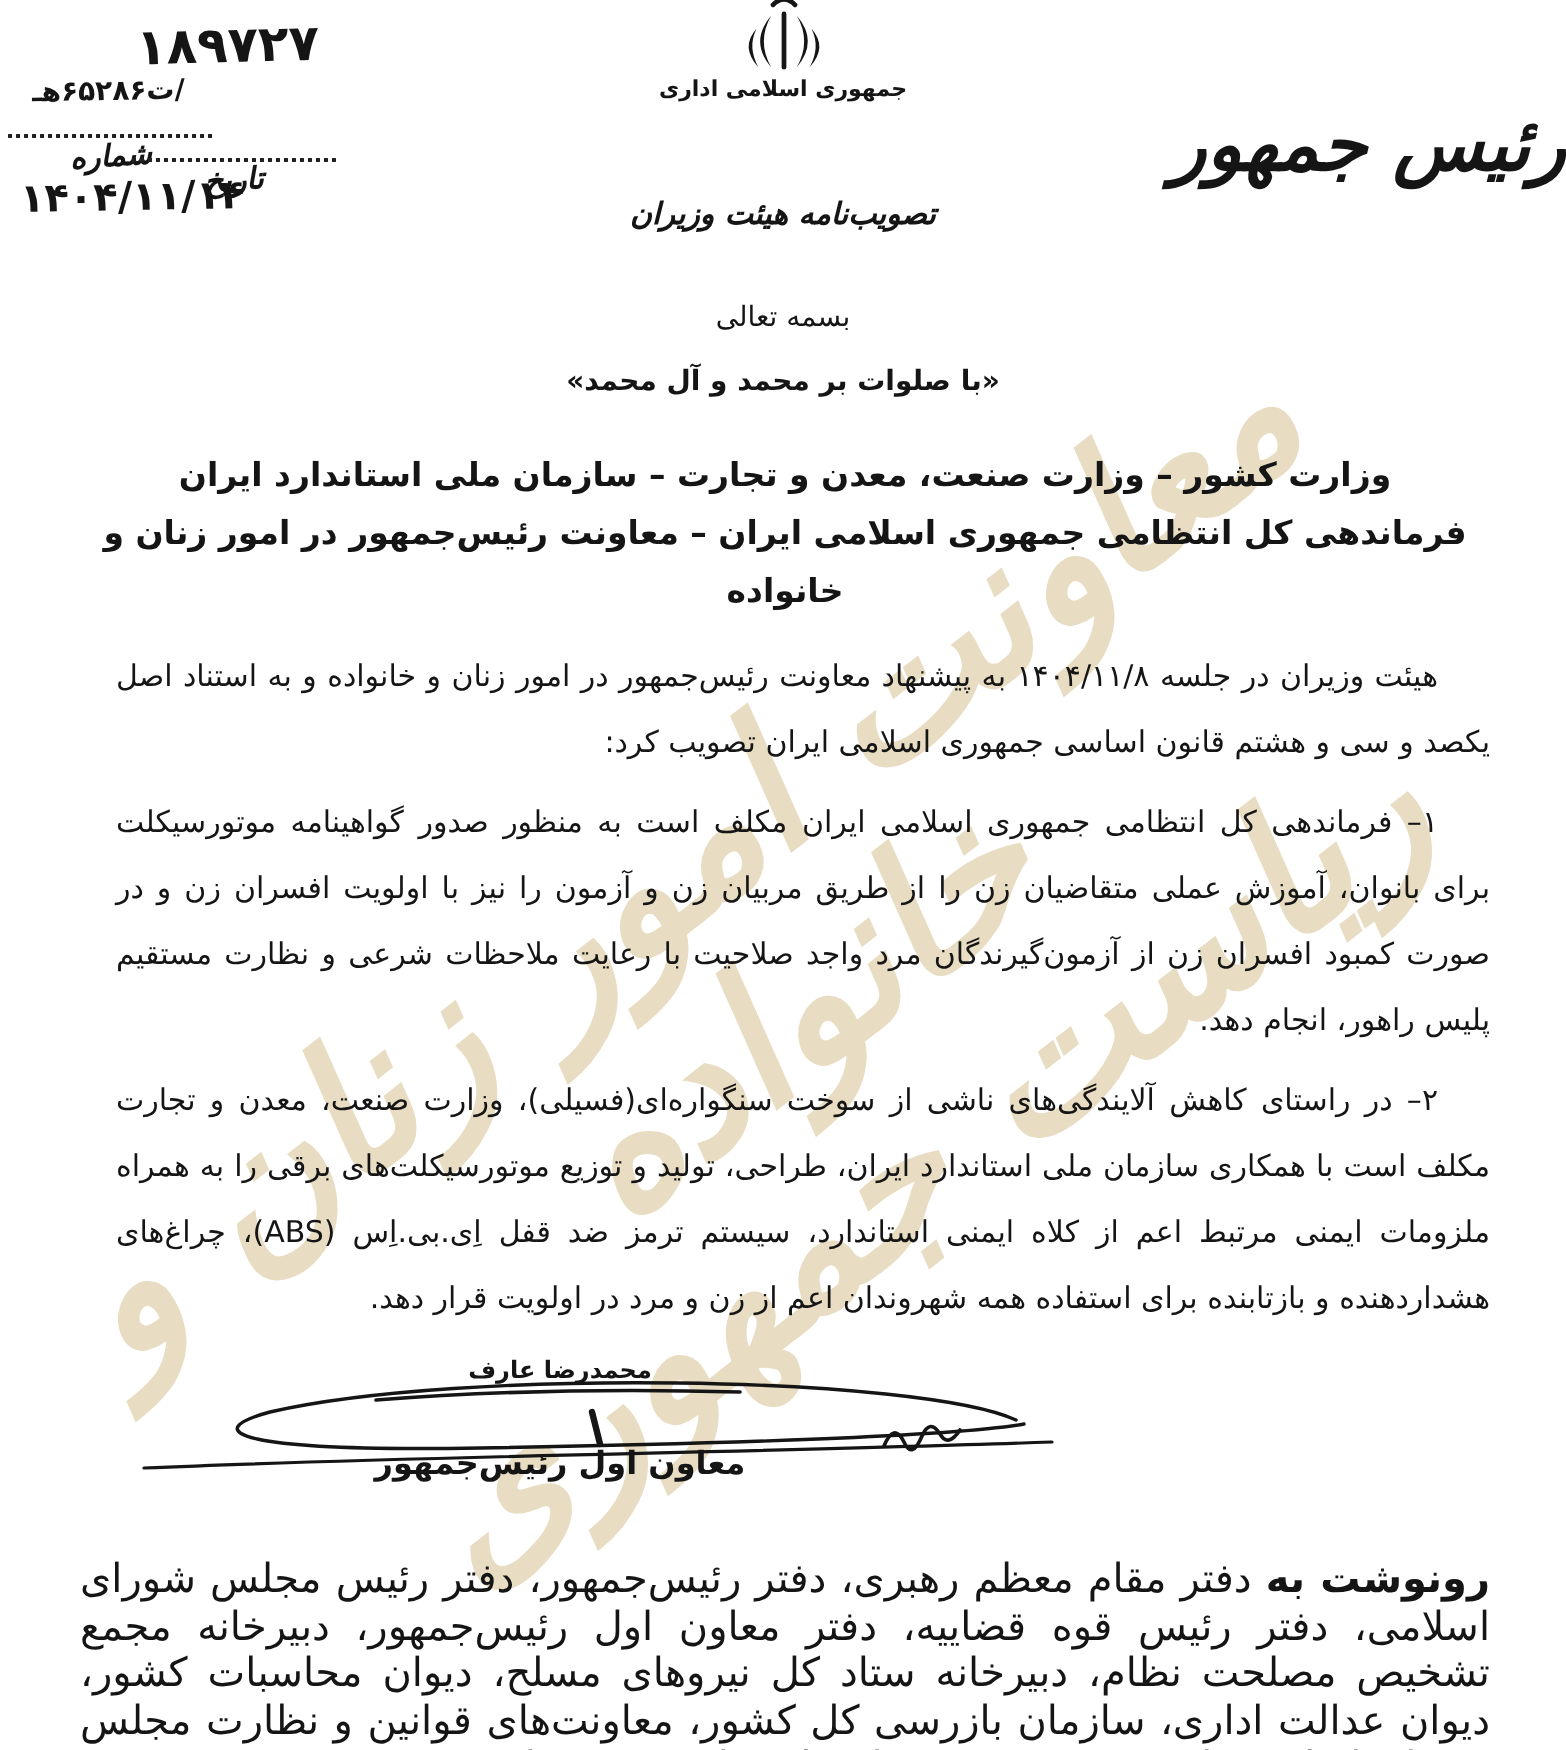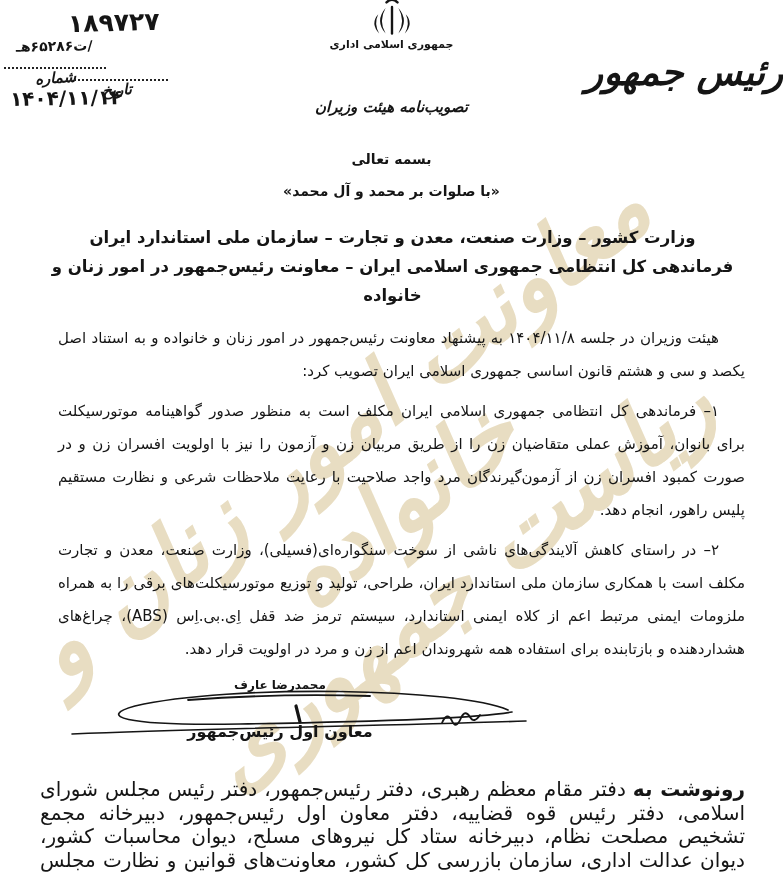--- a/index.html
+++ b/index.html
@@ -57,21 +57,21 @@
   .country{font-size:11px;font-weight:bold;margin-top:-2px;}
   .office{
     font-size:37px;font-weight:bold;font-style:italic;
     margin-top:2px;line-height:1.1;text-align:right;
   }
   .doctype{
     font-size:15px;font-weight:bold;font-style:italic;
     margin-top:4px;
   }
   .besmeleh-block{position:absolute;left:0;right:0;top:151px;text-align:center;}
-  .besmeleh{font-size:14px;font-weight:bold;}
+  .besmeleh{font-size:14px;font-weight:normal;}
   .salawat{font-size:14px;font-weight:bold;margin-top:16px;}
   
   .addressees{
     position:absolute;left:40px;right:38px;top:223px;
     text-align:center;direction:rtl;
     font-weight:bold;font-size:16.5px;line-height:29px;
   }
   
   .bodytext{
     position:absolute;left:46px;right:38px;top:322px;

